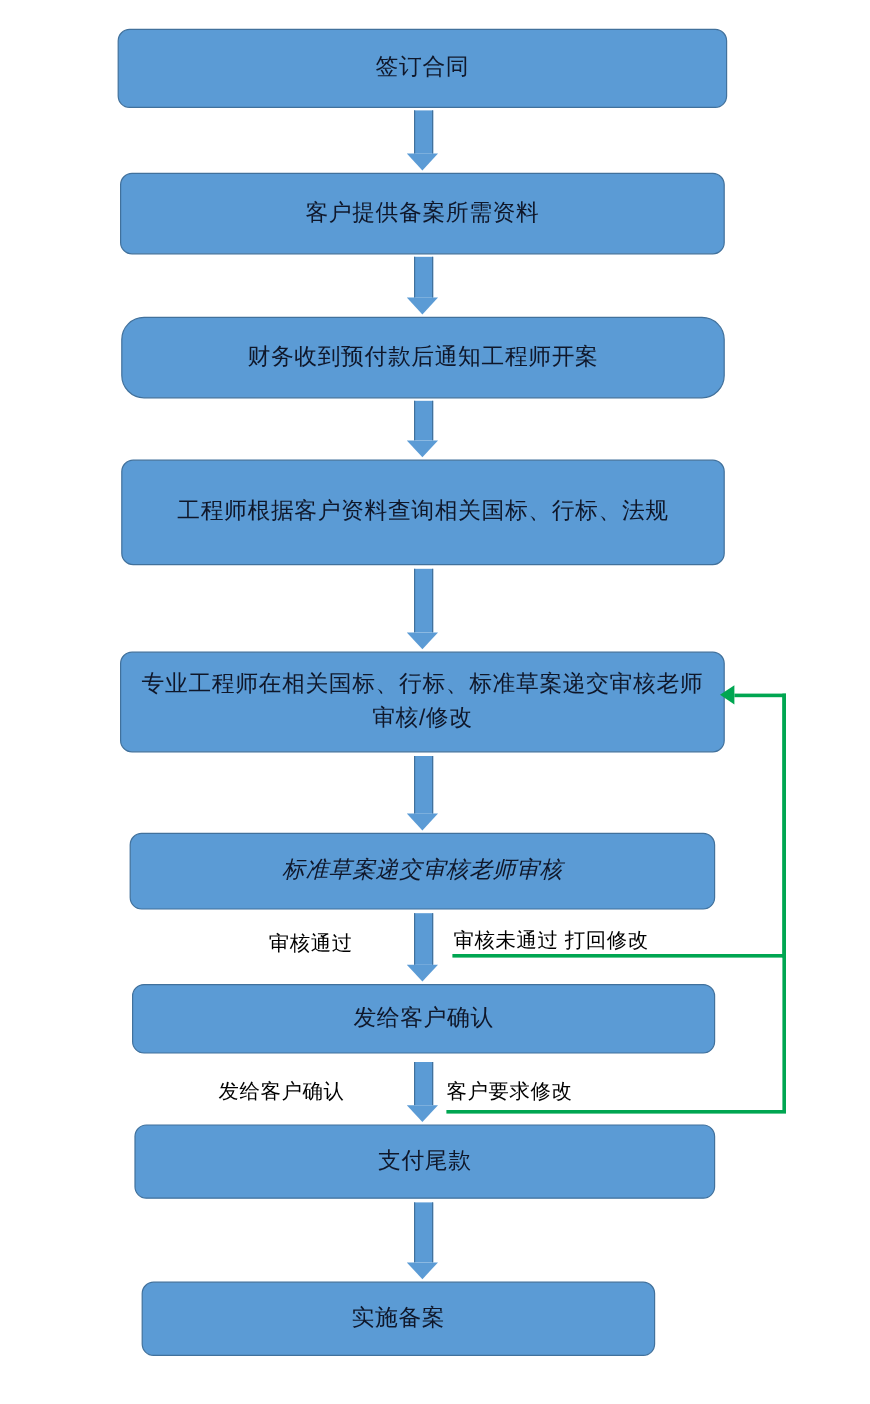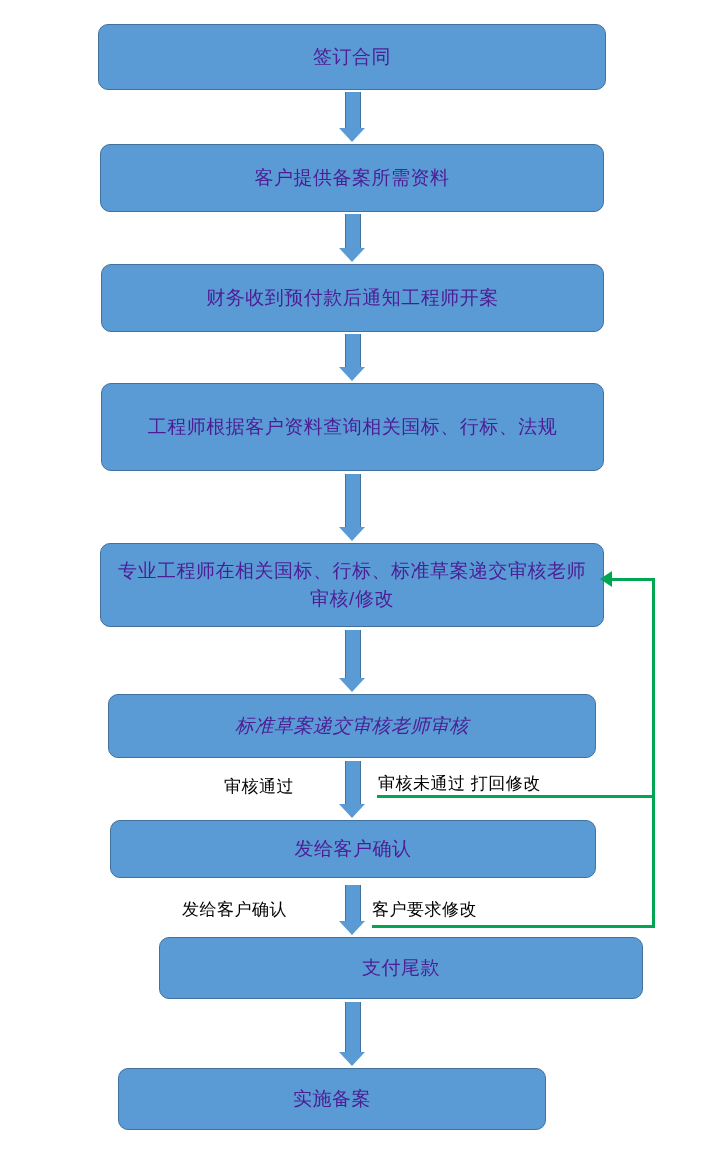--- a/index.html
+++ b/index.html
@@ -20,21 +20,21 @@
     top: 0;
     width: 725px;
     height: 1170px;
   }
   .node {
     position: absolute;
     box-sizing: border-box;
     background: #5b9bd5;
     border: 1px solid #41719c;
     border-radius: 10px;
-    color: #4c1d95;
+    color: #0f172a;
     font-size: 19px;
     line-height: 1.45;
     display: flex;
     align-items: center;
     justify-content: center;
     text-align: center;
     padding: 20px 12px;
     letter-spacing: 0.5px;
   }
   .arrow {
@@ -83,31 +83,31 @@
 </style>
 </head>
 <body>
 
 <div id="flow">
 
   <div class="node" style="left:98px; top:24px; width:508px; height:66px;">签订合同</div>
 
   <div class="node" style="left:100px; top:144px; width:504px; height:68px;">客户提供备案所需资料</div>
 
-  <div class="node" style="left:101px; top:264px; width:503px; height:68px;">财务收到预付款后通知工程师开案</div>
+  <div class="node" style="left:101px; top:264px; width:503px; height:68px;border-radius:19px;">财务收到预付款后通知工程师开案</div>
 
   <div class="node" style="left:101px; top:383px; width:503px; height:88px;">工程师根据客户资料查询相关国标、行标、法规</div>
 
   <div class="node" style="left:100px; top:543px; width:504px; height:84px;">专业工程师在相关国标、行标、标准草案递交审核老师审核/修改</div>
 
   <div class="node" style="left:108px; top:694px; width:488px; height:64px;font-style:italic;">标准草案递交审核老师审核</div>
 
   <div class="node" style="left:110px; top:820px; width:486px; height:58px;">发给客户确认</div>
 
-  <div class="node" style="left:112px; top:937px; width:484px; height:62px;margin-left:47px;">支付尾款</div>
+  <div class="node" style="left:112px; top:937px; width:484px; height:62px;">支付尾款</div>
 
   <div class="node" style="left:118px; top:1068px; width:428px; height:62px;">实施备案</div>
 
   <div class="arrow" style="left:339px; top:92px; height:50px;">
     <div class="shaft" style="height:36px;"></div>
     <div class="head" style="top:36px;"></div>
   </div>
   <div class="arrow" style="left:339px; top:214px; height:48px;">
     <div class="shaft" style="height:34px;"></div>
     <div class="head" style="top:34px;"></div>

